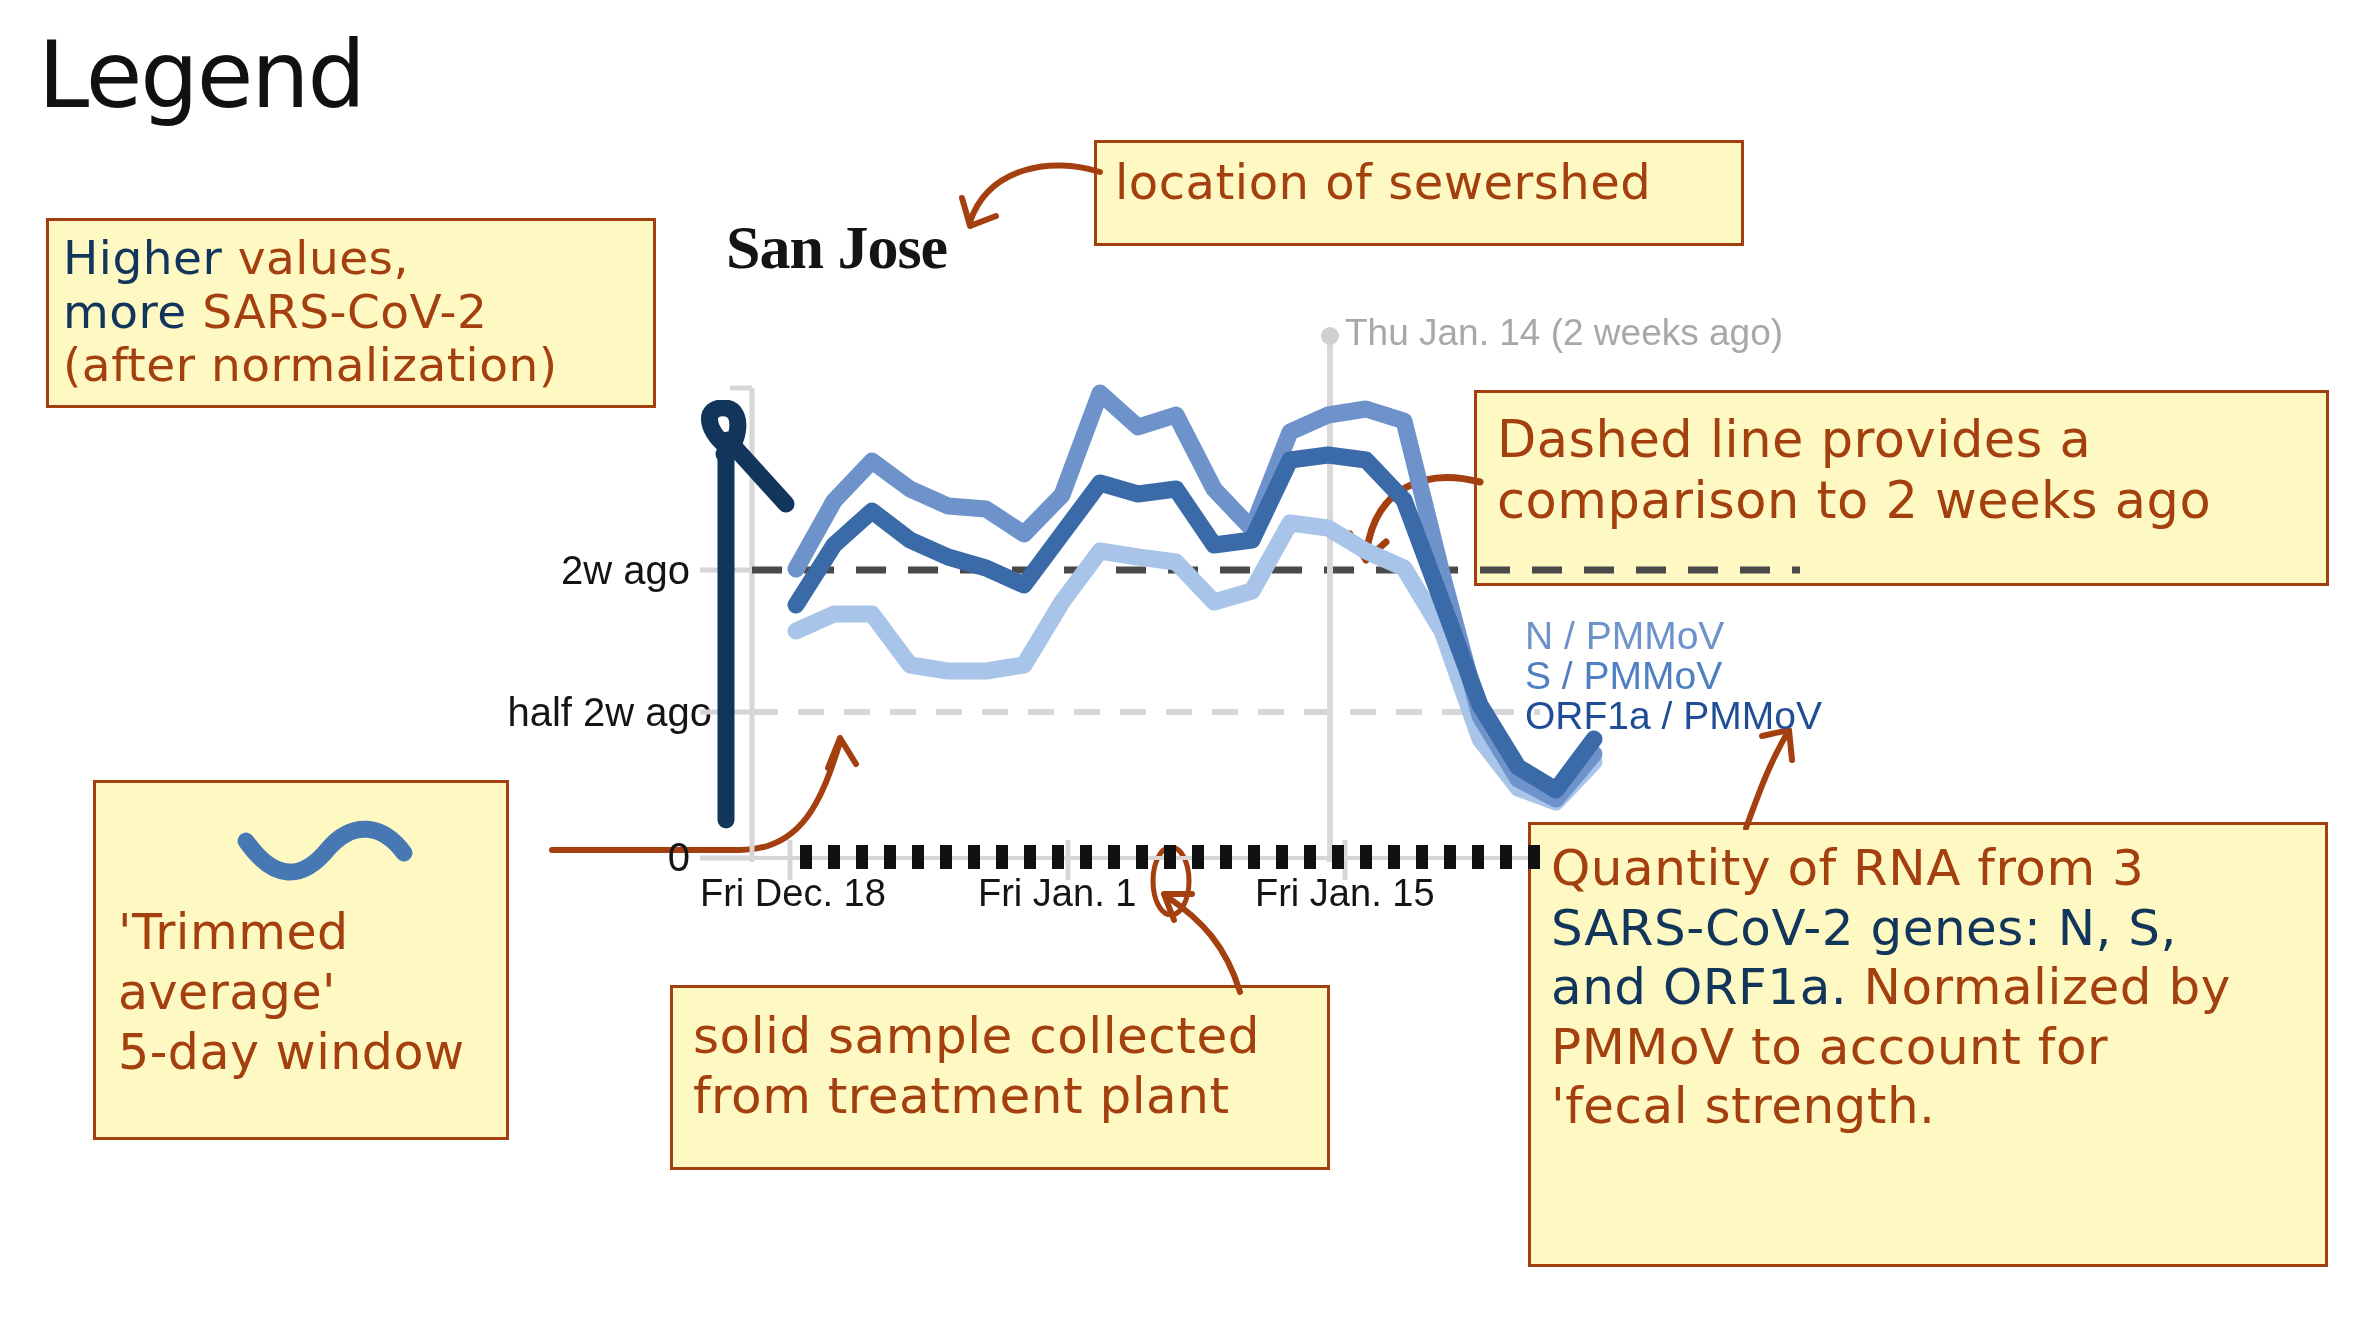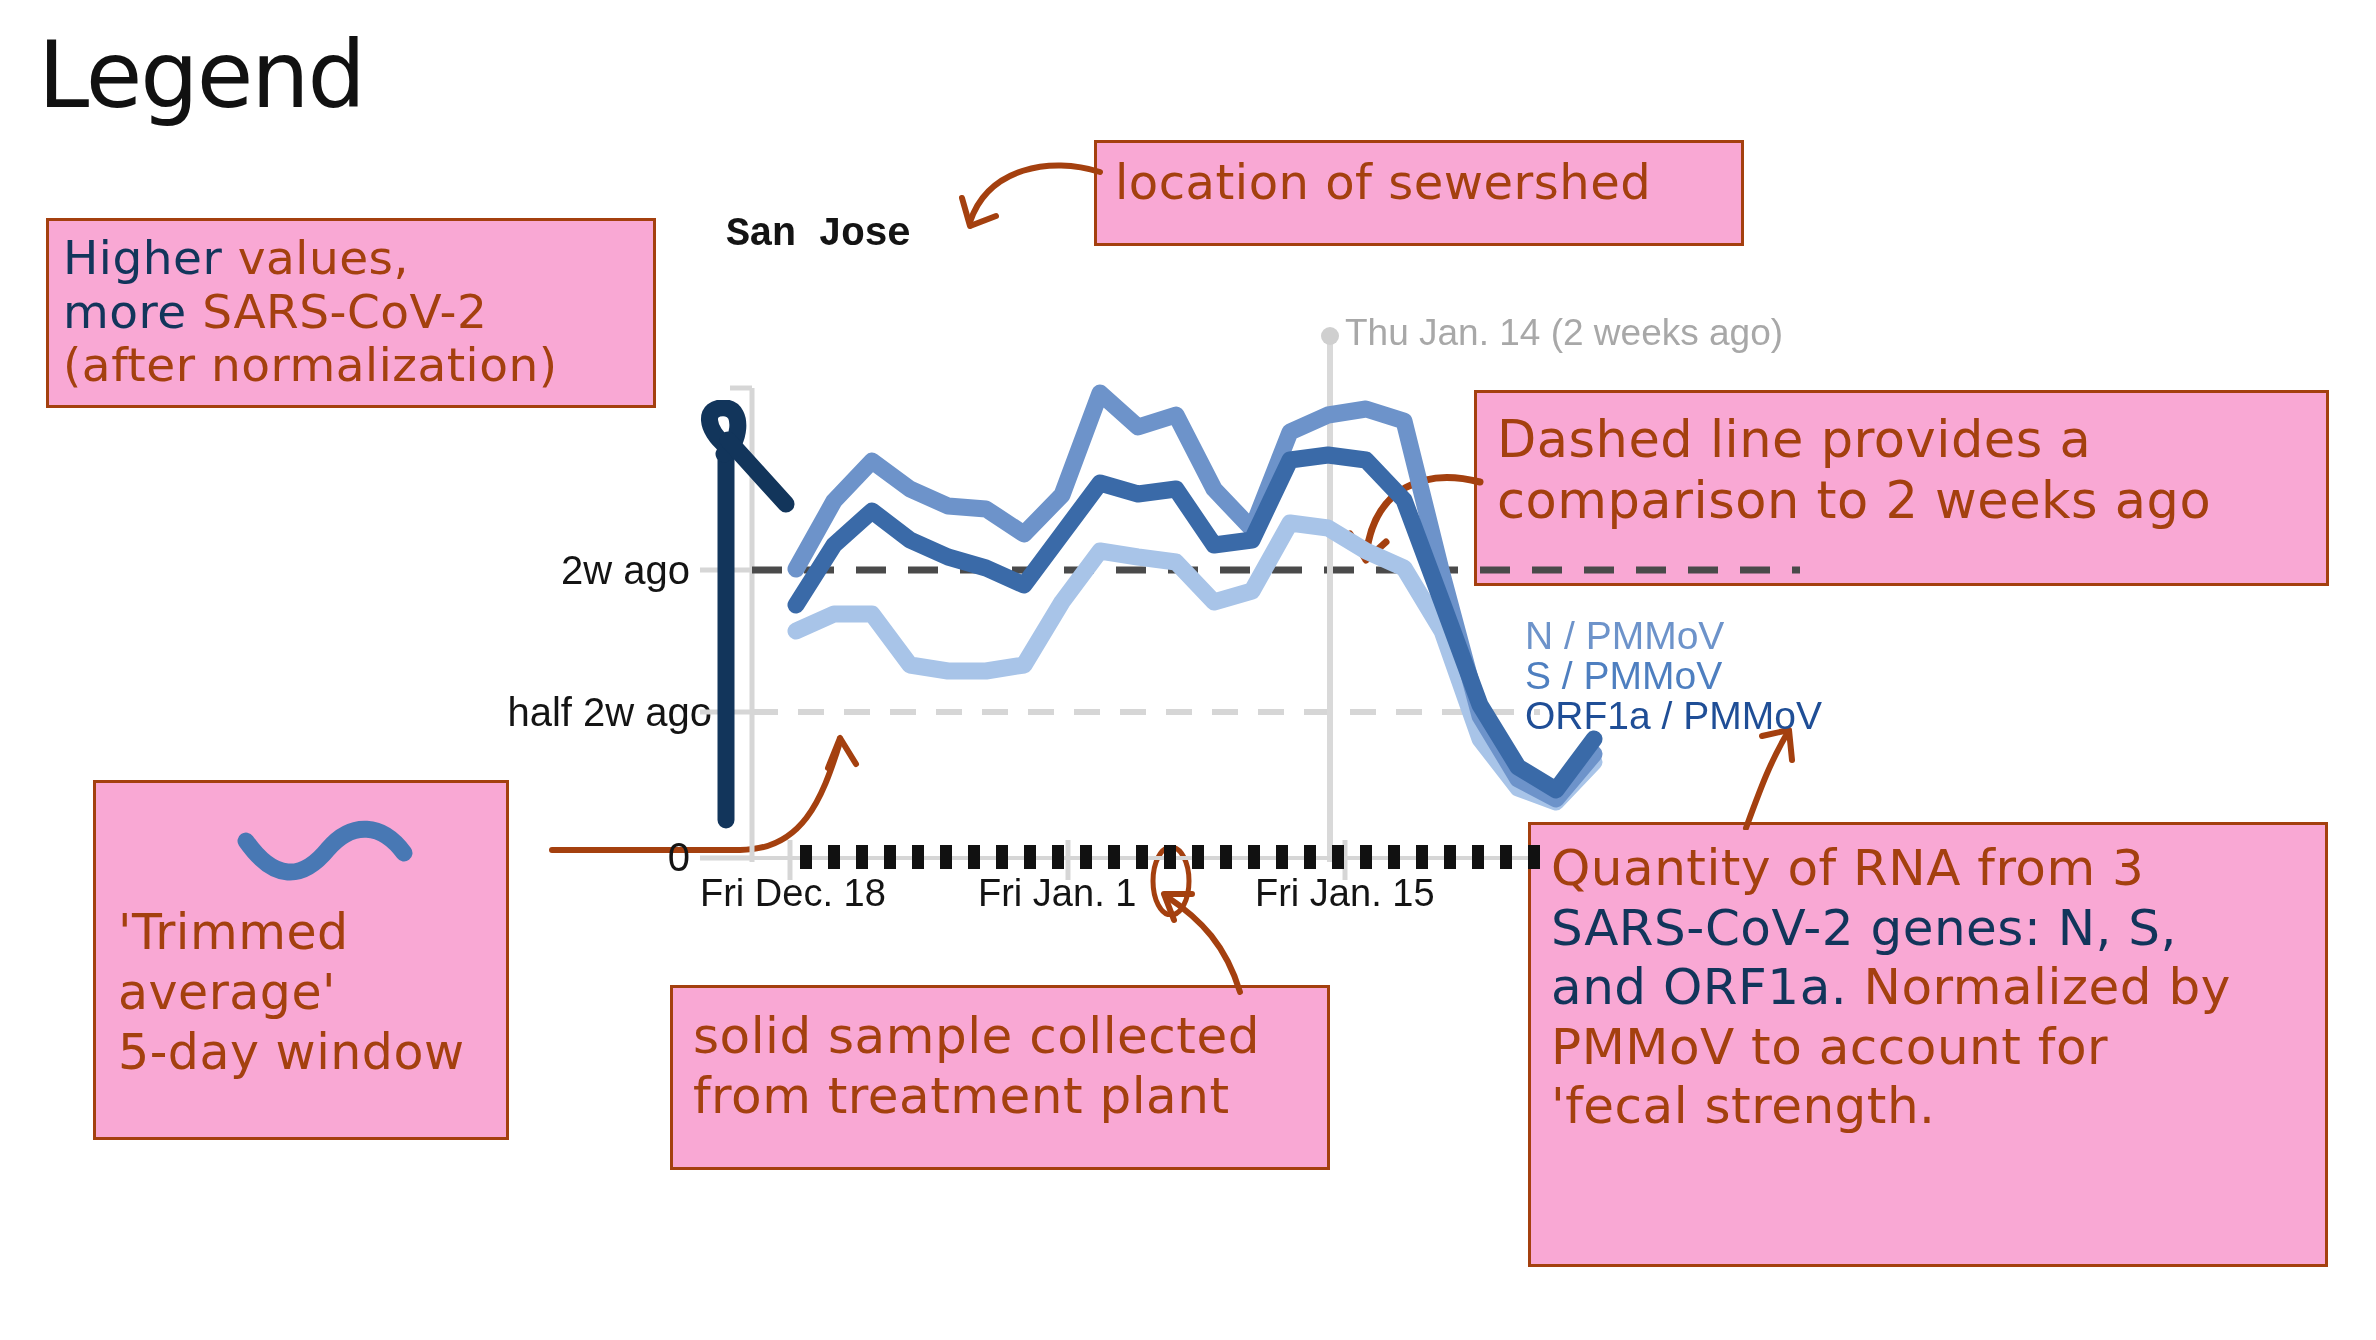--- a/index.html
+++ b/index.html
@@ -2,21 +2,21 @@
 <html><head>
 <meta charset="utf-8">
 <style>
   html,body{margin:0;padding:0;}
   body{
     width:2376px;height:1340px;background:#ffffff;position:relative;overflow:hidden;
     font-family:"Liberation Sans",sans-serif;
   }
   .hand{font-family:"DejaVu Sans",sans-serif;letter-spacing:.5px;}
   .box{
-    position:absolute;border:3px solid #a4400f;background:#f9a8d4;box-sizing:border-box;
+    position:absolute;border:3px solid #a4400f;background:#fef9c3;box-sizing:border-box;
   }
   .btext{color:#a4400f;line-height:1.14;white-space:pre-wrap;}
   .blue{color:#12355b;}
   .orange{color:#a4400f;}
 
   
   #legend-title{
     position:absolute;left:38px;top:22px;font-size:92px;color:#111;
     font-family:"DejaVu Sans",sans-serif;font-weight:400;letter-spacing:-2px;
   }
@@ -39,22 +39,22 @@
   #trim-squiggle{position:absolute;left:140px;top:36px;}
 
   
   #box-sample{left:670px;top:985px;width:660px;height:185px;}
   #box-sample .btext{padding:18px 20px;font-size:50px;line-height:1.2;}
 
   
   #box-rna{left:1528px;top:822px;width:800px;height:445px;}
   #box-rna .btext{padding:14px 20px;font-size:50px;line-height:1.19;}
   #chart-title{
-    position:absolute;left:726px;top:212px;font-size:40px;font-weight:bold;color:#141414;
-    font-family:Liberation Mono, monospace;letter-spacing:-1px;
+    position:absolute;left:726px;top:212px;font-size:62px;font-weight:bold;color:#141414;
+    font-family:Liberation Serif, serif;letter-spacing:-1px;
   }
   .ylabel{
     position:absolute;font-size:40px;color:#141414;text-align:right;
     font-family:"Liberation Sans",sans-serif;
   }
   .xlabel{
     position:absolute;font-size:38px;color:#141414;
     font-family:"Liberation Sans",sans-serif;
   }
   #marker-label{

